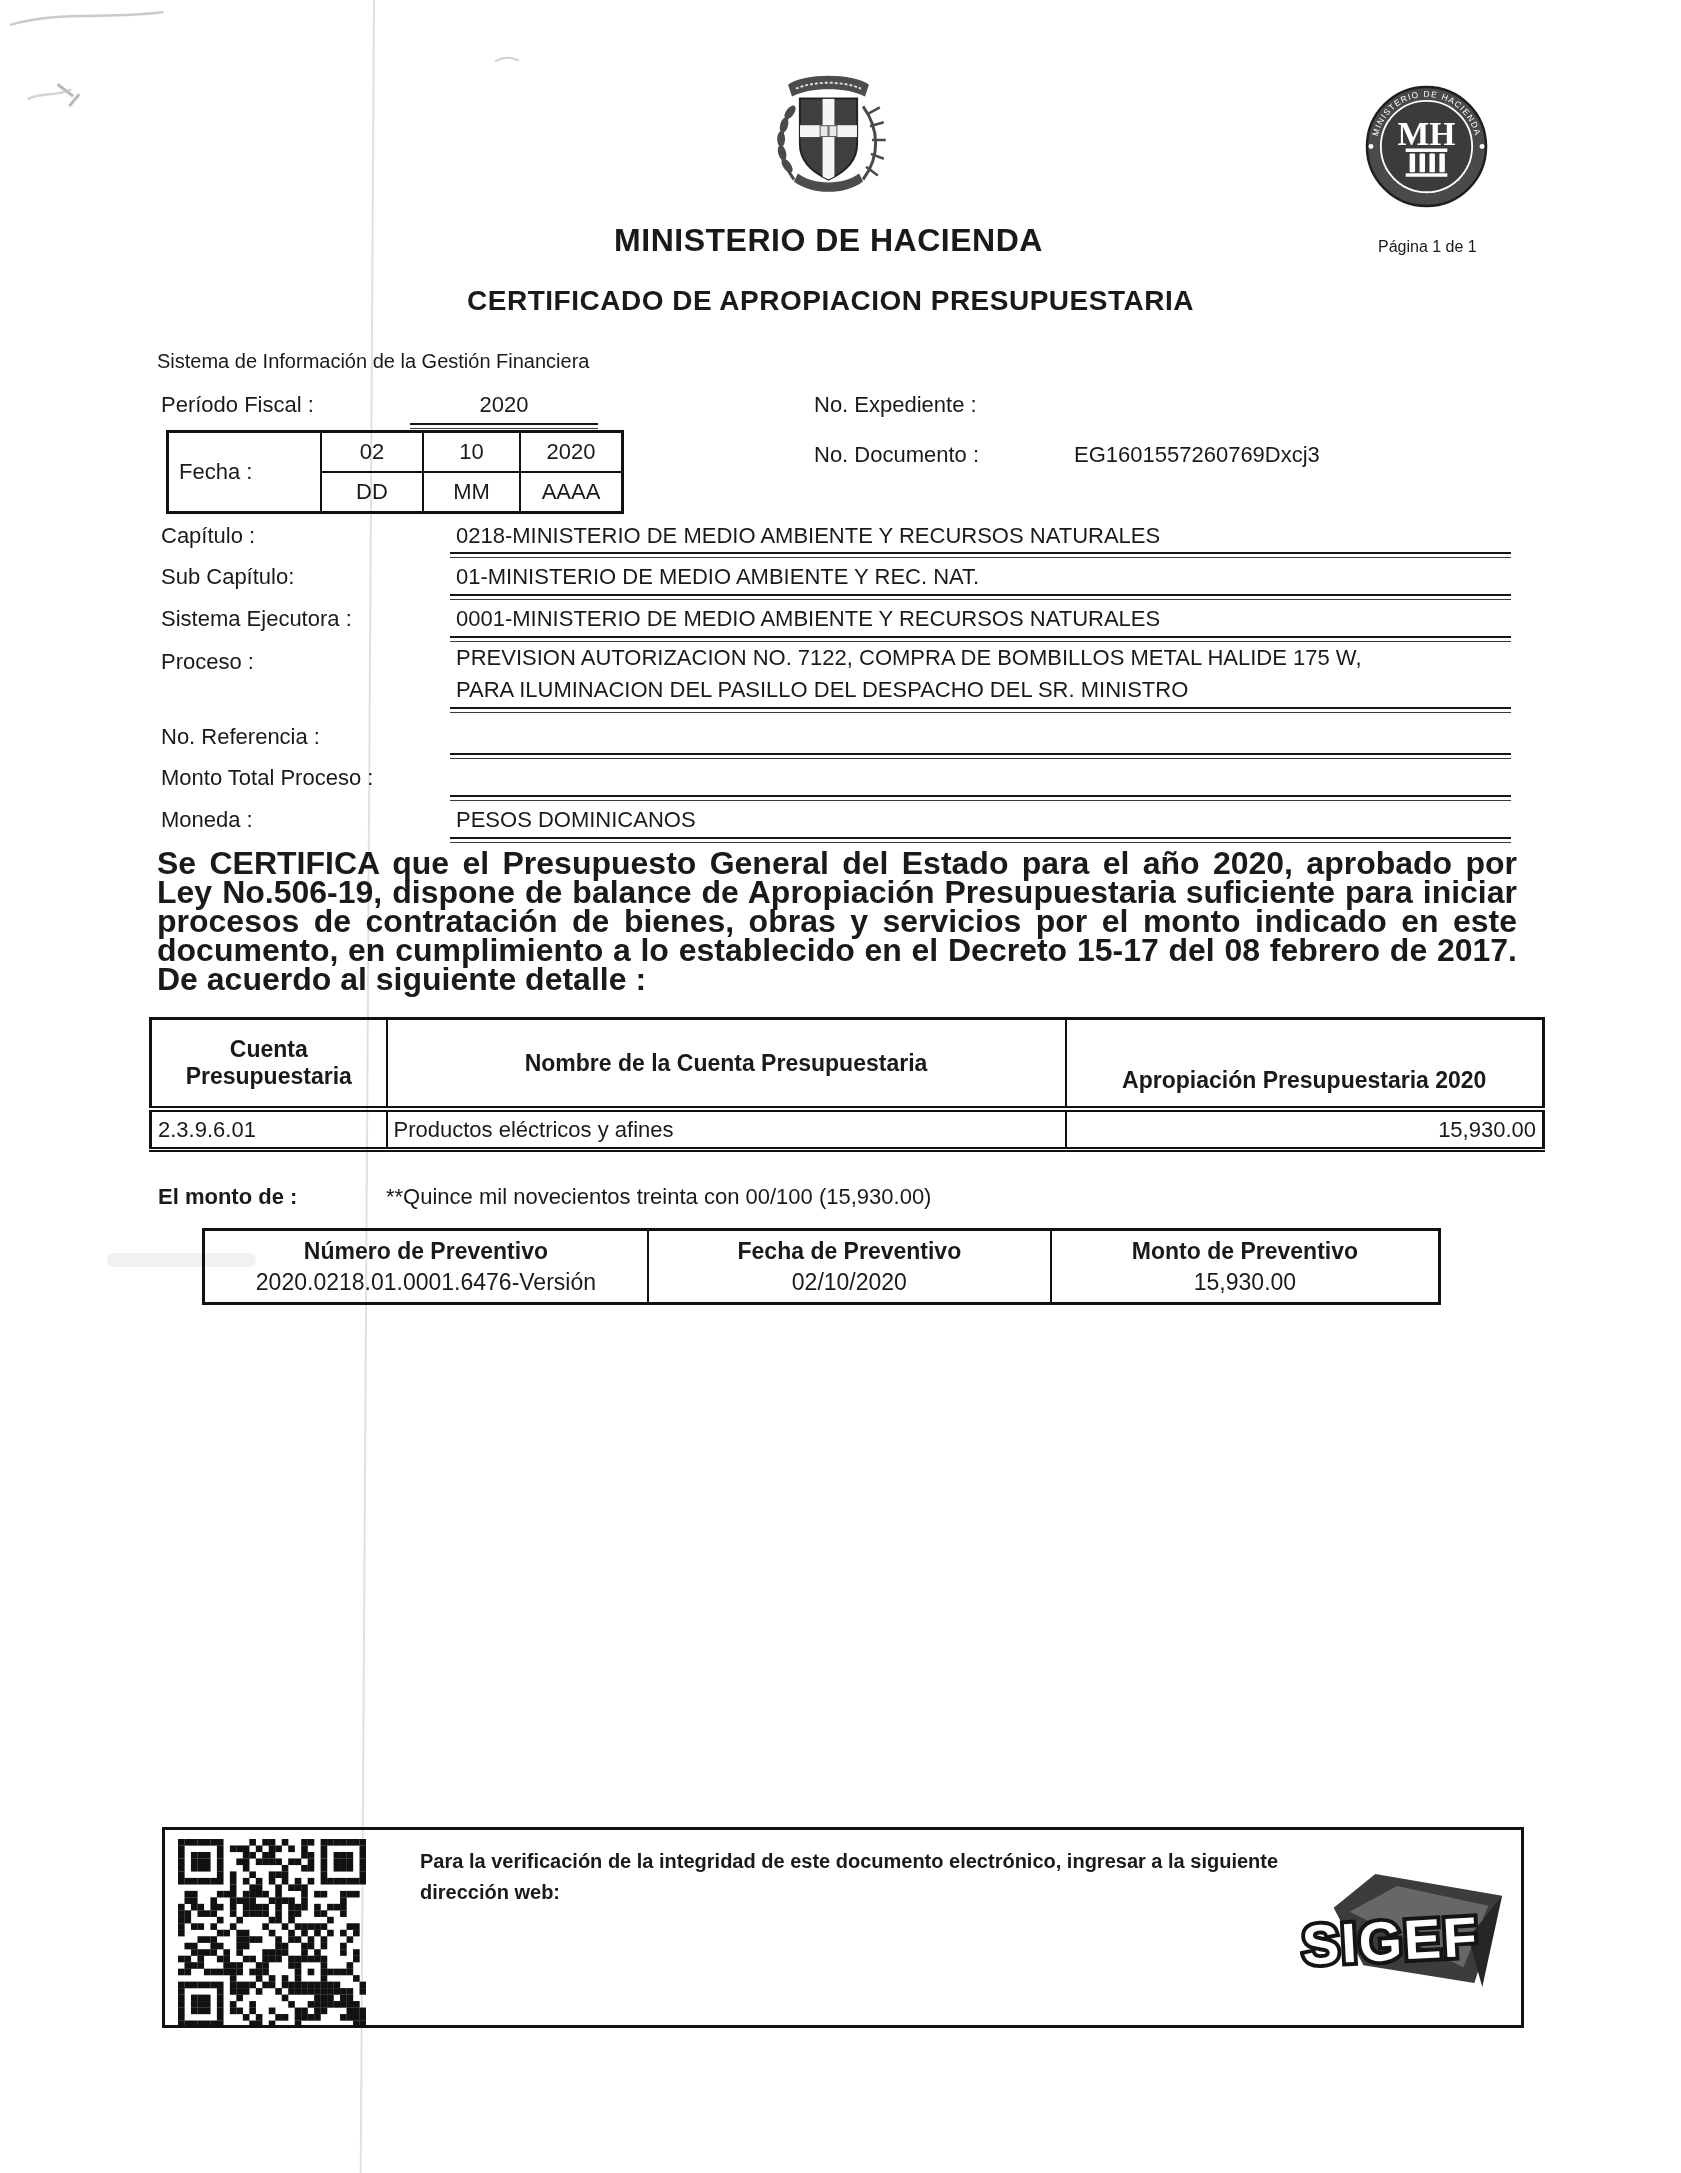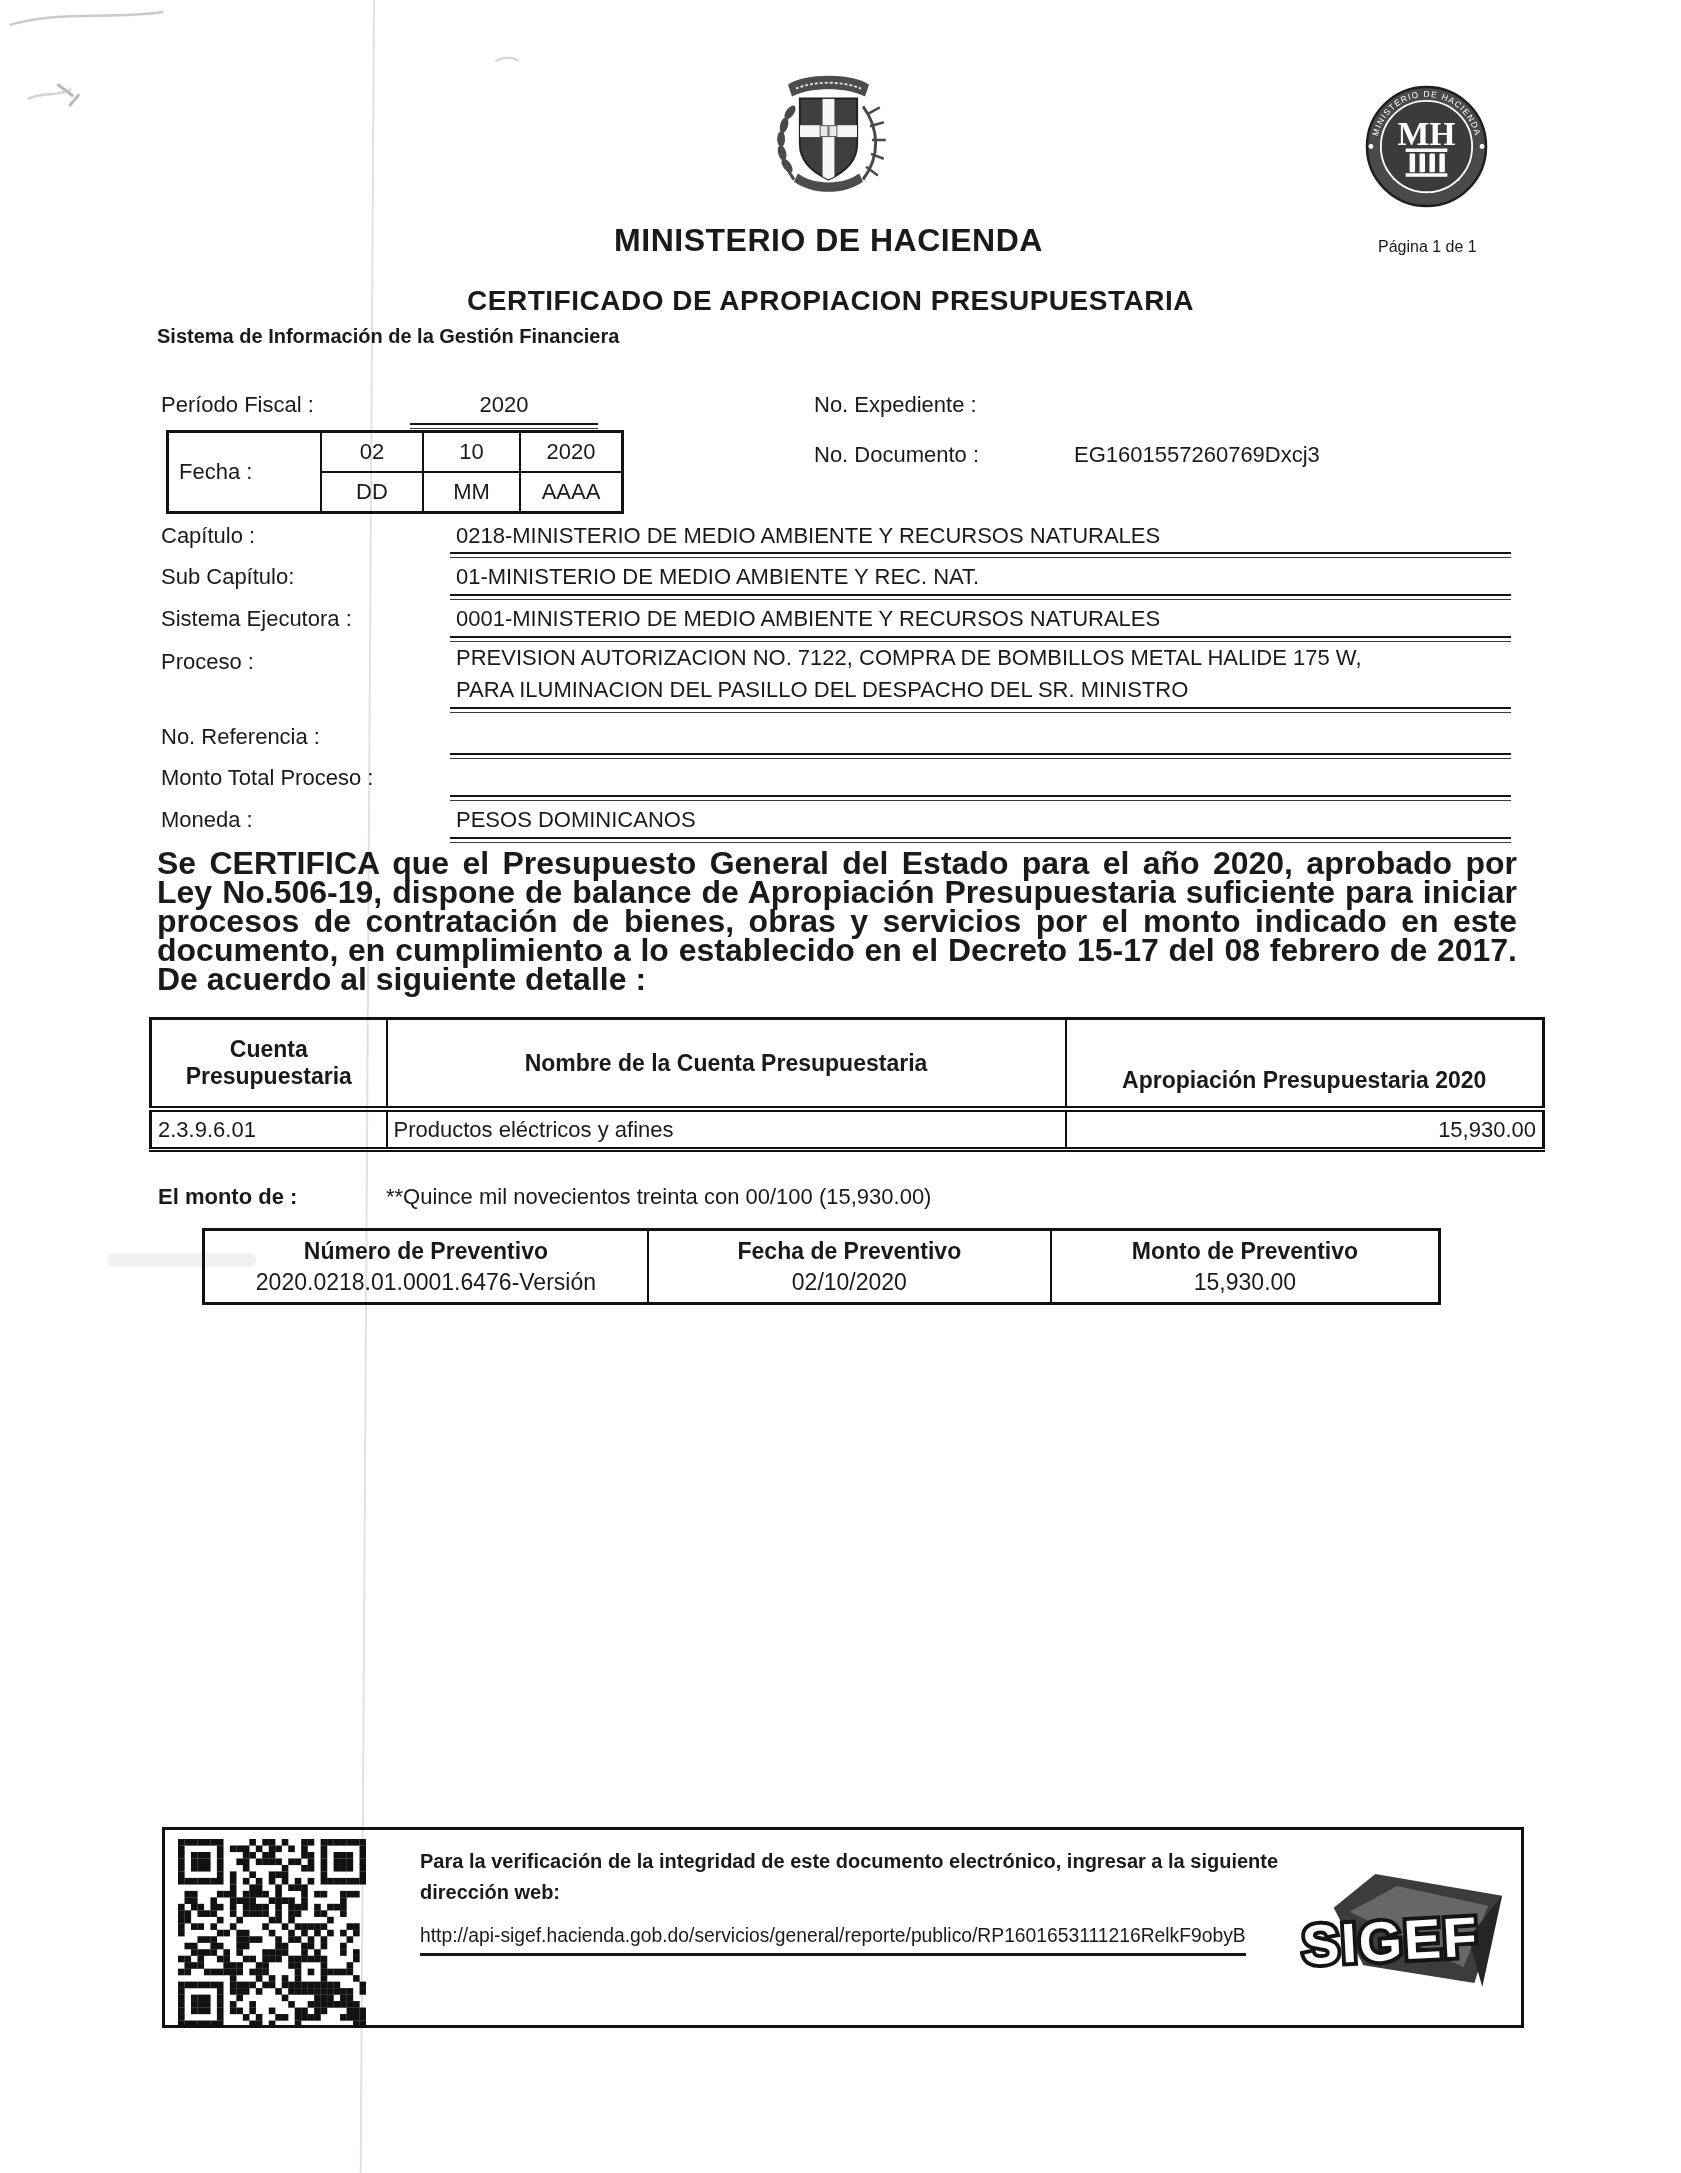--- a/index.html
+++ b/index.html
@@ -13,21 +13,21 @@
   
   .uline{position:absolute;height:3px;border-top:2.5px solid #161616;border-bottom:1.5px solid #3a3a3a;}
   .lbl{font-size:22px;}
   .val{font-size:22px;}
   
   .scanline{position:absolute;top:0;left:373px;width:2px;height:2173px;background:#c9c9c9;opacity:.55;transform:rotate(.35deg);transform-origin:top center;}
   .smudge{position:absolute;background:#d8d8d8;opacity:.35;border-radius:8px;}
   
   .ministry{position:absolute;top:222px;left:0;width:1657px;text-align:center;font-size:32px;font-weight:bold;letter-spacing:0.5px;}
   .doc-title{position:absolute;top:285px;left:0;width:1661px;text-align:center;font-size:28px;font-weight:bold;letter-spacing:0.5px;}
-  .subtitle{position:absolute;top:325px;left:157px;font-size:20px;font-weight:bold;}
+  .subtitle{position:absolute;top:350px;left:157px;font-size:20px;font-weight:normal;}
   .pagina{position:absolute;top:238px;left:1378px;font-size:16px;}
   
   table.fecha{position:absolute;left:166px;top:430px;border-collapse:collapse;border:3px solid #111;table-layout:fixed;}
   table.fecha td{border:2.5px solid #111;text-align:center;font-size:22px;height:38px;padding:0;}
   table.fecha td.flabel{text-align:left;padding-left:10px;width:141px;}
   
   table.budget{position:absolute;left:149px;top:1000px;width:1393px;border-collapse:collapse;border:3.5px solid #111;table-layout:fixed;margin-top:17px;}
   table.budget th,table.budget td{border:2.5px solid #111;font-size:22px;padding:0 6px;overflow:hidden;}
   table.budget thead th{border-bottom:6px double #111;font-size:23px;height:74px;text-align:center;}
   table.budget thead th.bottom-align{vertical-align:bottom;padding-bottom:12px;}
@@ -624,21 +624,20 @@
         <rect x="32.76" y="183.45" width="6.70" height="6.70" fill="#111"></rect>
         <rect x="39.31" y="183.45" width="6.70" height="6.70" fill="#111"></rect>
         <rect x="72.07" y="183.45" width="6.70" height="6.70" fill="#111"></rect>
         <rect x="78.62" y="183.45" width="6.70" height="6.70" fill="#111"></rect>
         <rect x="91.72" y="183.45" width="6.70" height="6.70" fill="#111"></rect>
         <rect x="117.93" y="183.45" width="6.70" height="6.70" fill="#111"></rect>
         <rect x="176.90" y="183.45" width="6.70" height="6.70" fill="#111"></rect>
         <rect x="183.45" y="183.45" width="6.70" height="6.70" fill="#111"></rect>
       </svg>
     <div class="verify-text">Para la verificación de la integridad de este documento electrónico, ingresar a la siguiente dirección web:</div>
-    <div class="verify-url">http://api-sigef.hacienda.gob.do/servicios/general/reporte/publico/RP1601653111216RelkF9obyB</div>
     <svg class="abs" style="left:1135px;top:36px" width="214" height="139" viewBox="0 0 216 140">
       <path d="M34,42 L76,8 L204,30 L176,118 L64,100 Z" fill="#3c3c3c"></path>
       <path d="M50,46 L98,20 L190,40 L165,102 Z" fill="#8a8a8a" opacity=".55"></path>
       <path d="M170,72 L204,30 L184,122 Z" fill="#262626"></path>
       <text x="2" y="94" font-size="56" font-weight="bold" letter-spacing="2" fill="#ffffff" stroke="#141414" stroke-width="8" paint-order="stroke" transform="rotate(-3 105 70)">SIGEF</text>
     </svg>
   </div>
 
 </div>
 

